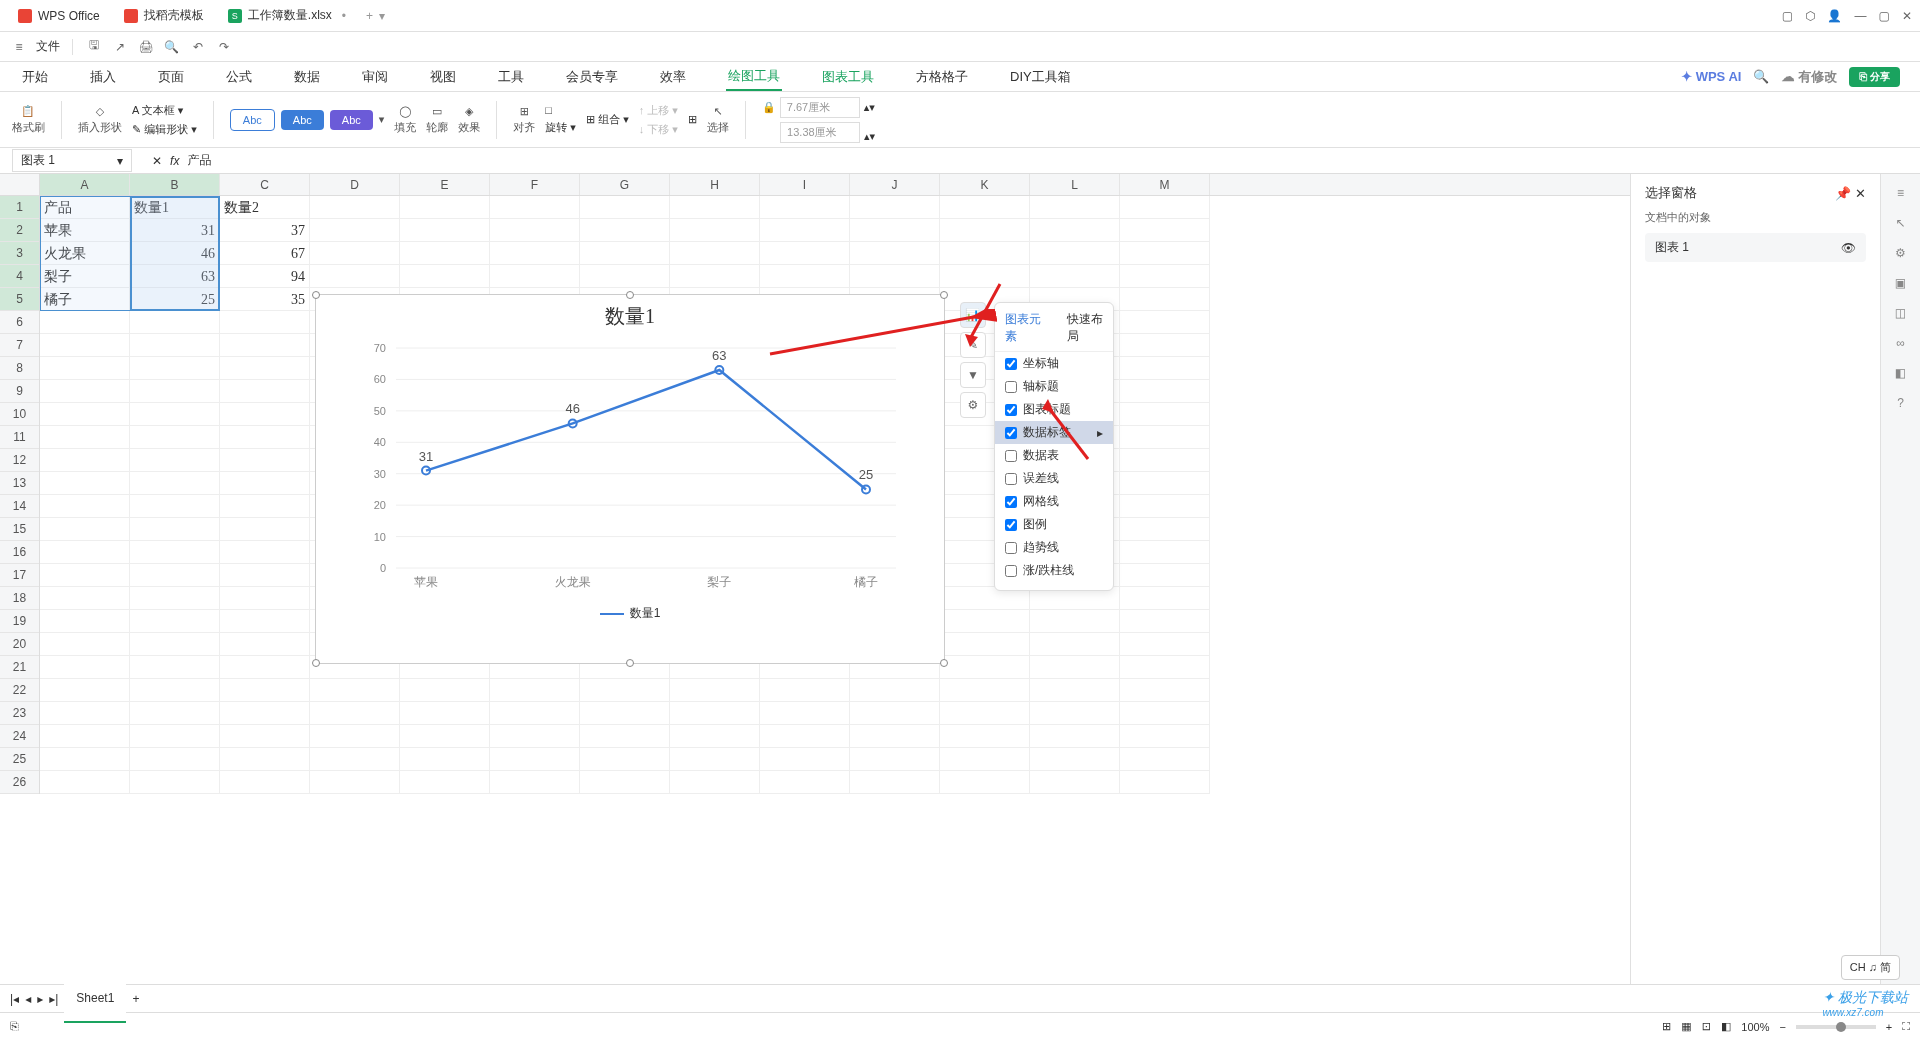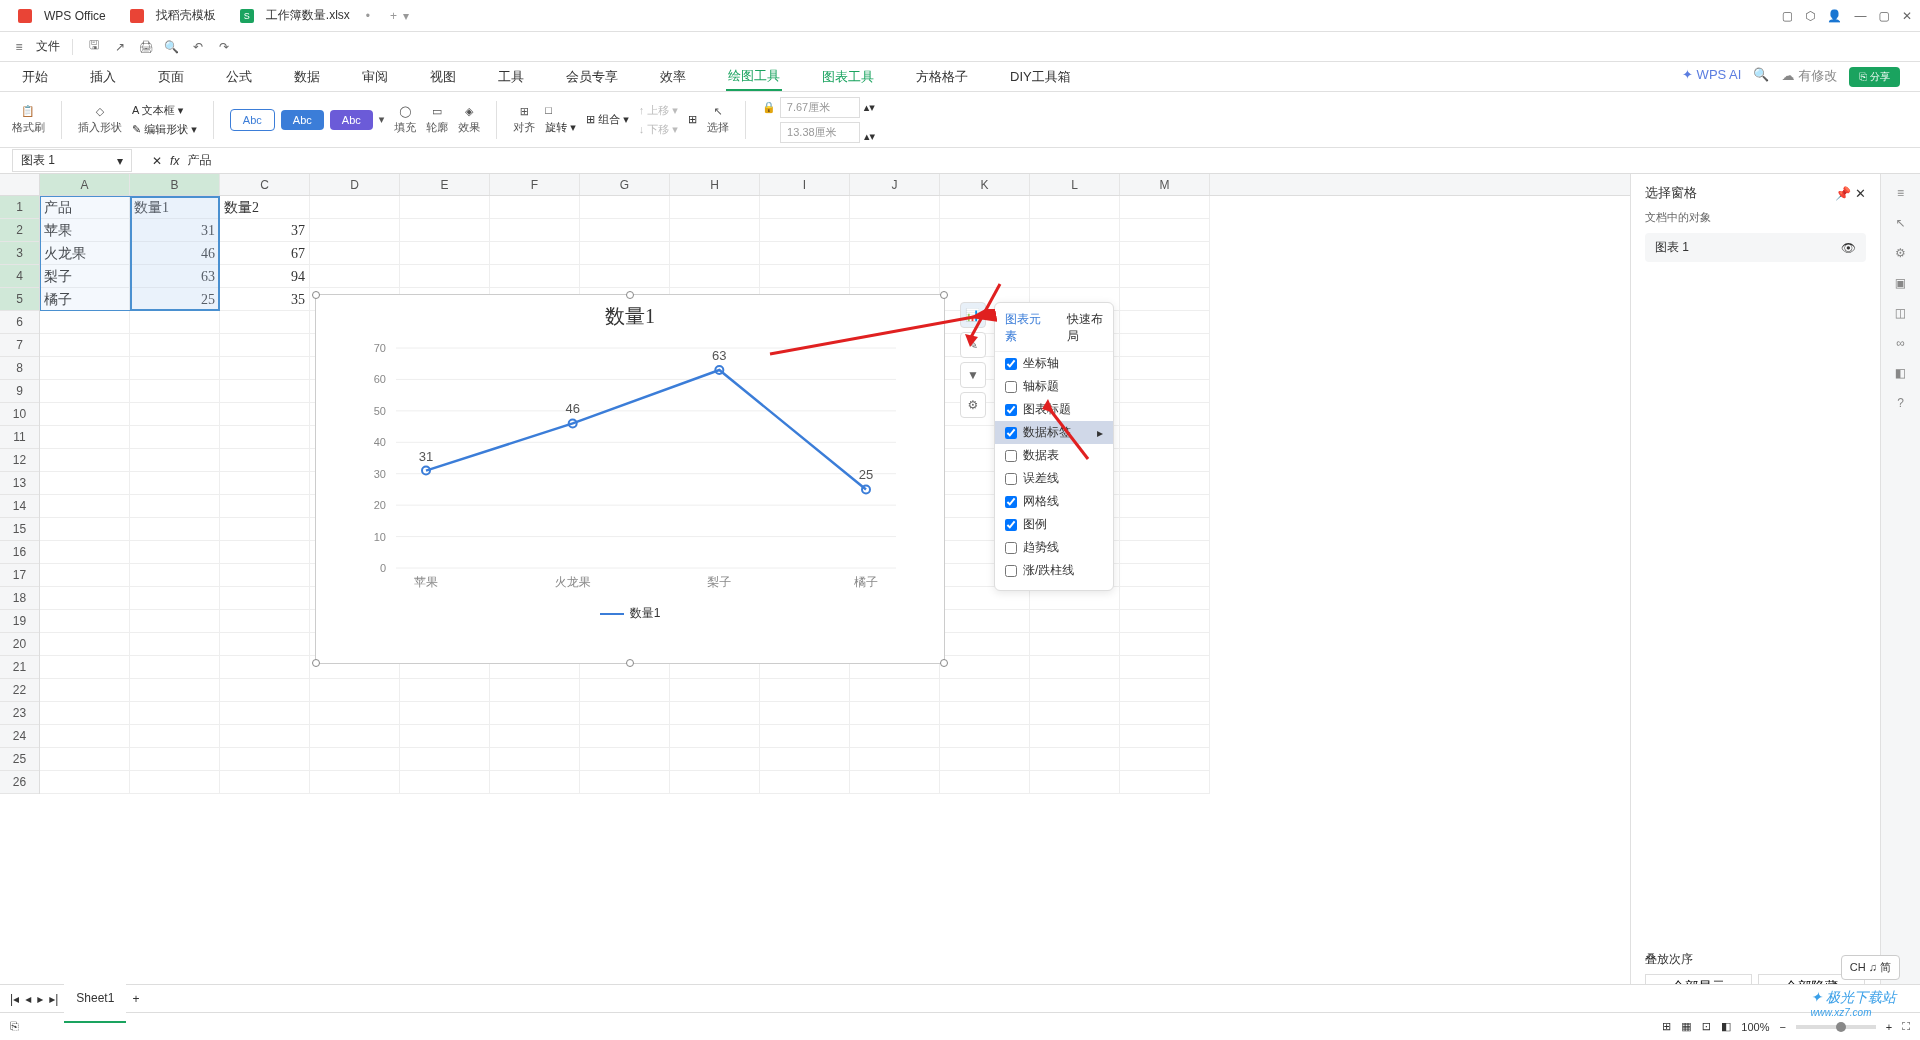--- a/index.html
+++ b/index.html
@@ -1,32 +1,32 @@
 <!DOCTYPE html>
 <html><head>
 <meta charset="utf-8">
 <style>
 * { margin:0; padding:0; box-sizing:border-box; font-family:"Microsoft YaHei",sans-serif; }
 body { background:#f5f5f5; font-size:12px; color:#333; overflow:hidden; width:1920px; height:1040px; position:relative; }
 .title-bar { height:32px; background:#fff; display:flex; align-items:center; padding:0 8px; border-bottom:1px solid #e0e0e0; }
-.tab { display:flex; align-items:center; padding:4px 10px; margin-right:4px; border-radius:4px; font-size:12px; gap:12px; }
+.tab { display:flex; align-items:center; padding:4px 10px; margin-right:4px; border-radius:4px; font-size:12px; gap:6px; }
 .tab-icon { width:14px; height:14px; display:inline-block; }
 .tab-icon.red { background:#e94436; border-radius:2px; }
 .tab-icon.green { background:#1aa35f; border-radius:2px; color:#fff; font-size:9px; text-align:center; line-height:14px; }
 .tab.active { background:#fff; }
 .tab-close { color:#999; margin-left:4px; }
 .win-controls { margin-left:auto; display:flex; gap:12px; color:#666; }
 .win-controls span { cursor:pointer; }
 .menu-bar { height:30px; background:#fff; display:flex; align-items:center; padding:0 10px; gap:8px; border-bottom:1px solid #e0e0e0; font-size:12px; }
 .menu-bar .icon-btn { width:18px; height:18px; color:#666; cursor:pointer; display:flex; align-items:center; justify-content:center; }
 .menu-bar .sep { width:1px; height:16px; background:#e0e0e0; margin:0 4px; }
 .ribbon-tabs { height:30px; background:#fff; display:flex; align-items:center; padding:0 20px; gap:38px; font-size:13px; border-bottom:1px solid #e0e0e0; }
 .ribbon-tabs .rt { cursor:pointer; color:#333; padding:4px 2px; }
 .ribbon-tabs .rt.active { color:#1aa35f; border-bottom:2px solid #1aa35f; }
-.ribbon-right { margin-left:auto; display:flex; align-items:flex-start; gap:12px; }
+.ribbon-right { margin-left:auto; display:flex; align-items:center; gap:12px;font-weight:bold; }
 .share-btn { background:#1aa35f; color:#fff; padding:3px 10px; border-radius:4px; font-size:10px; }
 .toolbar { height:56px; background:#fff; display:flex; align-items:center; padding:0 12px; gap:10px; border-bottom:1px solid #e0e0e0; font-size:11px; }
 .tb-group { display:flex; flex-direction:column; align-items:center; gap:2px; color:#555; }
 .tb-group.row { flex-direction:row; gap:6px; }
 .tb-sep { width:1px; height:38px; background:#e0e0e0; margin:0 6px; }
 .shape-btn { padding:4px 12px; border-radius:4px; color:#fff; font-size:11px; }
 .shape-btn.s1 { background:#fff; border:1px solid #3b7dd8; color:#3b7dd8; }
 .shape-btn.s2 { background:#3b7dd8; }
 .shape-btn.s3 { background:#6b5bd8; }
 .dim-input { width:80px; border:1px solid #ddd; padding:2px 6px; font-size:11px; color:#999; display:flex; align-items:center; }
@@ -64,21 +64,21 @@
 .right-panel { width:250px; background:#fff; border-left:1px solid #e0e0e0; padding:10px 14px; font-size:12px; }
 .rp-title { display:flex; justify-content:space-between; align-items:center; margin-bottom:8px; font-size:13px; }
 .rp-sub { color:#666; margin-bottom:8px; font-size:11px; }
 .rp-item { background:#f5f6f7; padding:6px 10px; border-radius:4px; display:flex; justify-content:space-between; align-items:center; }
 .right-icons { width:40px; background:#f5f6f7; border-left:1px solid #e0e0e0; display:flex; flex-direction:column; align-items:center; gap:16px; padding-top:12px; color:#888; }
 .bottom-bar { position:absolute; bottom:0; left:0; right:0; height:56px; background:#fff; }
 .sheet-tabs { height:28px; display:flex; align-items:center; padding:0 10px; gap:6px; border-top:1px solid #ddd; font-size:12px; }
 .sheet-tab { padding:16px 12px; background:#fff; border-bottom:2px solid #1aa35f; }
 .status-bar { height:28px; display:flex; align-items:center; padding:0 10px; border-top:1px solid #ddd; font-size:11px; justify-content:space-between; }
 .arrow { position:absolute; pointer-events:none; }
-.watermark { position:absolute; right:24px; bottom:22px; font-size:14px; color:#3ba0e8; font-style:italic; }
+.watermark { position:absolute; right:12px; bottom:22px; font-size:14px; color:#3ba0e8; font-style:italic; }
 .chbox { position:absolute; right:20px; bottom:60px; background:#fff; border:1px solid #ccc; padding:4px 8px; font-size:11px; border-radius:4px; }
 </style>
 </head>
 <body>
 
 <div class="title-bar">
   <div class="tab">
       <span class="tab-icon red"></span>
       <span>WPS Office</span>
     </div>
@@ -786,30 +786,20 @@
   <div class="right-panel">
     <div class="rp-title">
         <span>选择窗格</span>
         <span><span>📌</span> <span>✕</span></span>
       </div>
     <div class="rp-sub">文档中的对象</div>
     <div class="rp-item">
         <span>图表 1</span>
         <span>👁</span>
       </div>
-    <div style="position:absolute;bottom:40px;width:220px">
-      <div style="display:flex;justify-content:space-between;align-items:center;margin-bottom:6px">
-          <span>叠放次序</span>
-          <span><span>▴</span> <span>▾</span></span>
-        </div>
-      <div style="display:flex;gap:6px">
-          <button style="flex:1;padding:3px;border:1px solid #ddd;background:#fff">全部显示</button>
-          <button style="flex:1;padding:3px;border:1px solid #ddd;background:#fff">全部隐藏</button>
-        </div>
-    </div>
   </div>
 
   <div class="right-icons">
     <span>≡</span>
     <span>↖</span>
     <span>⚙</span>
     <span>▣</span>
     <span>◫</span>
     <span>∞</span>
     <span>◧</span>

